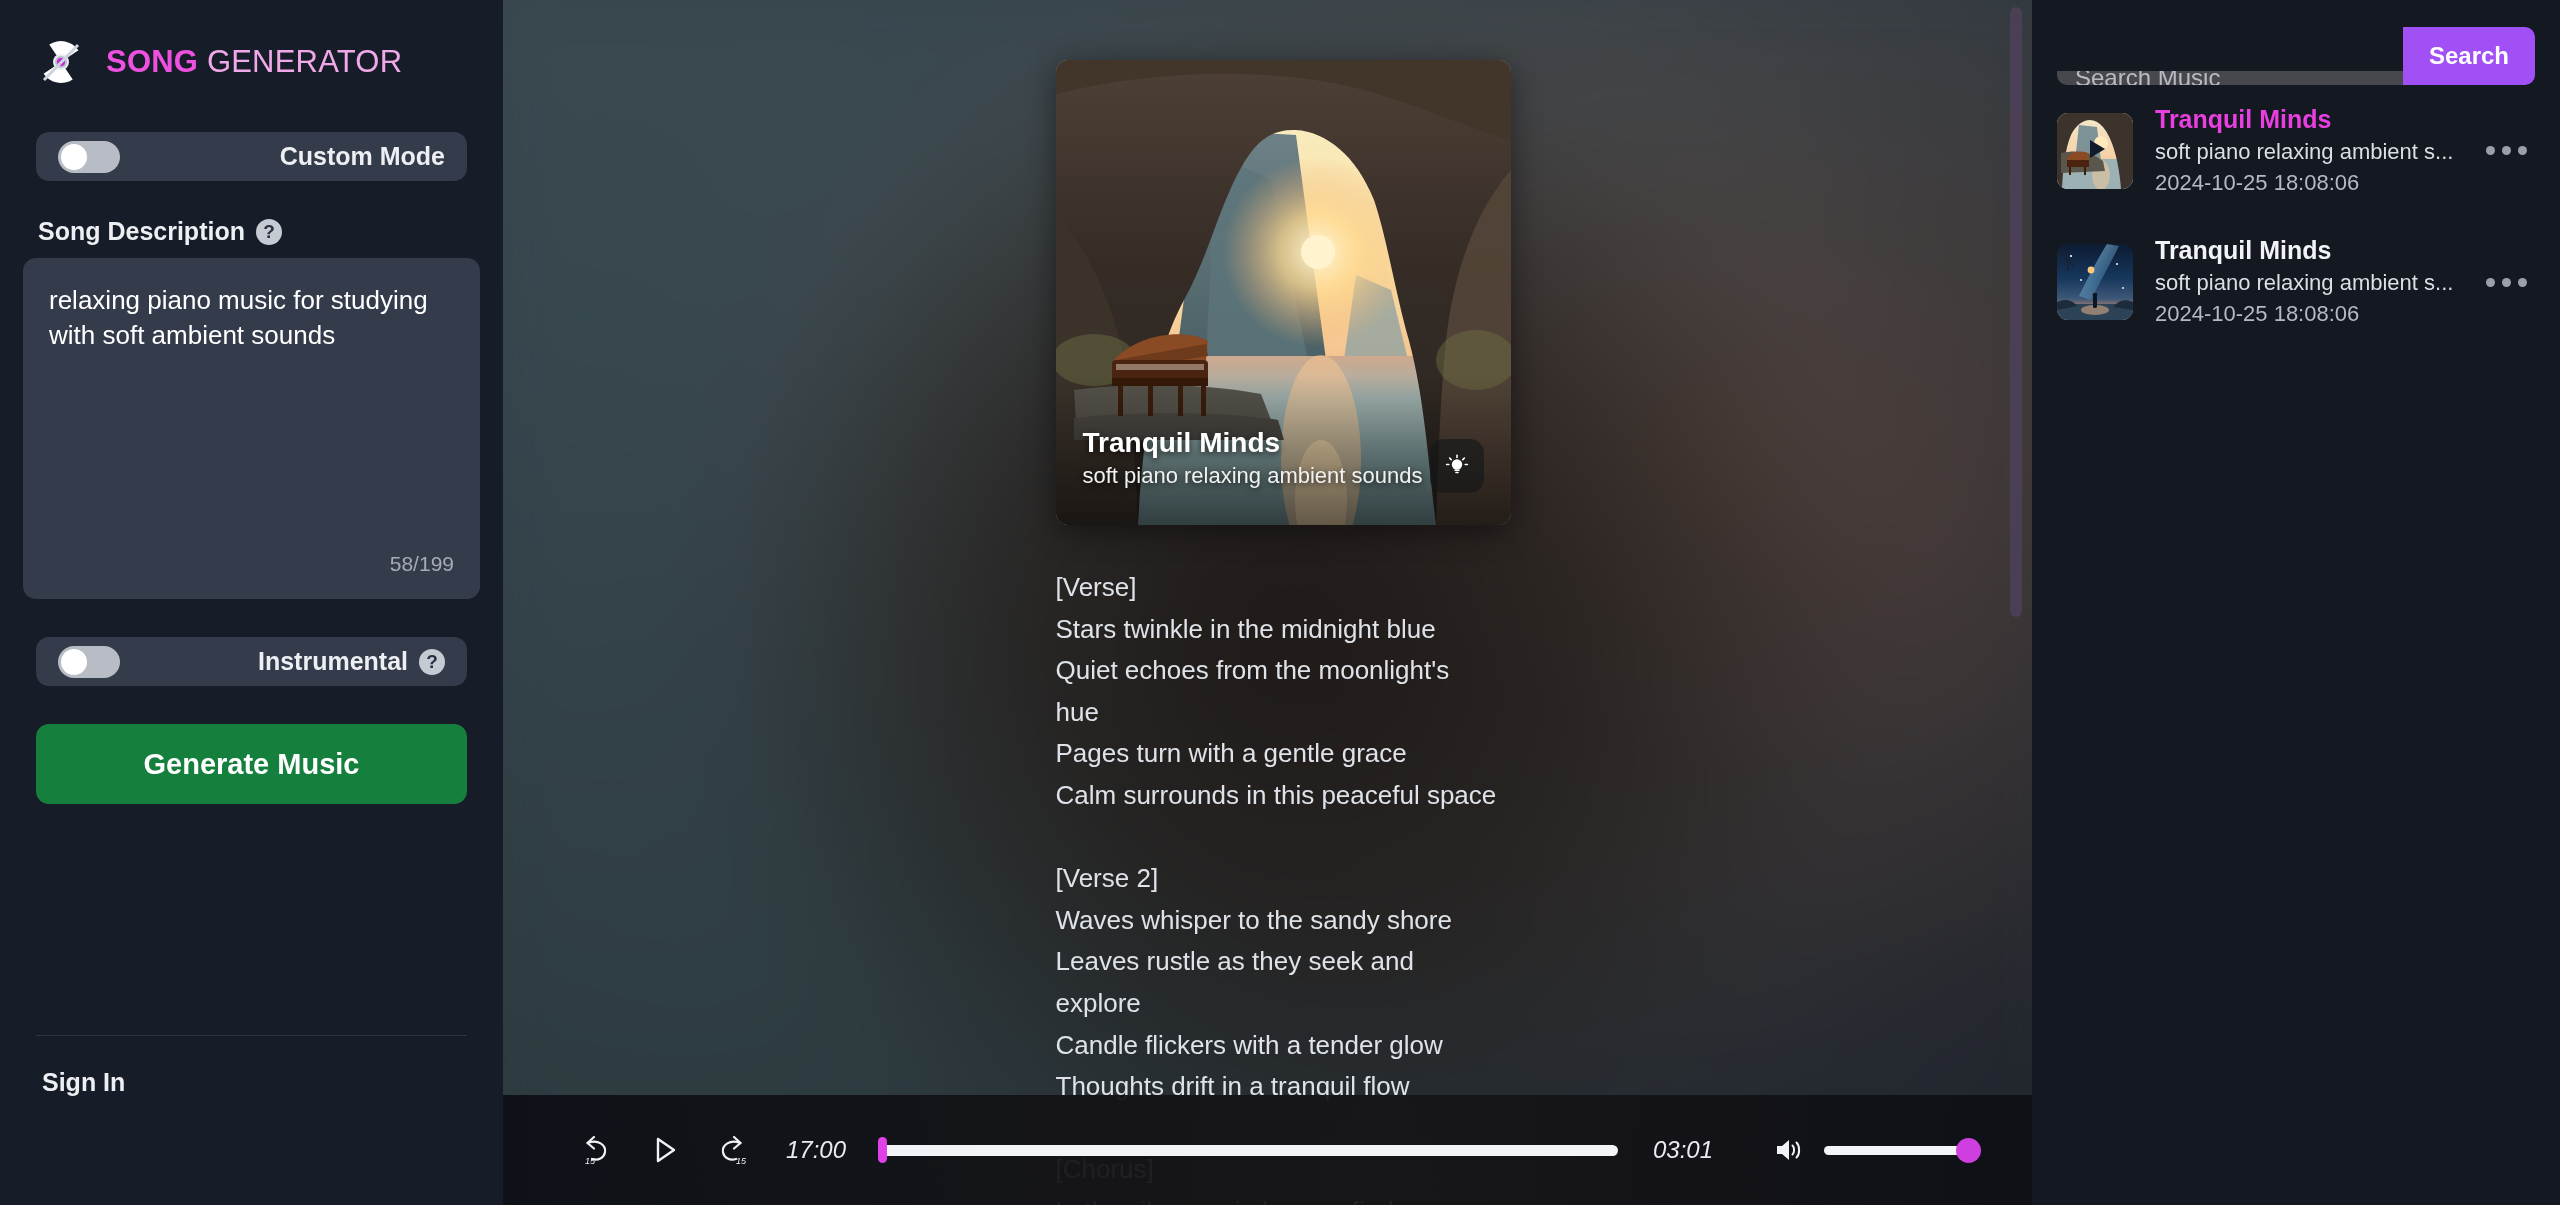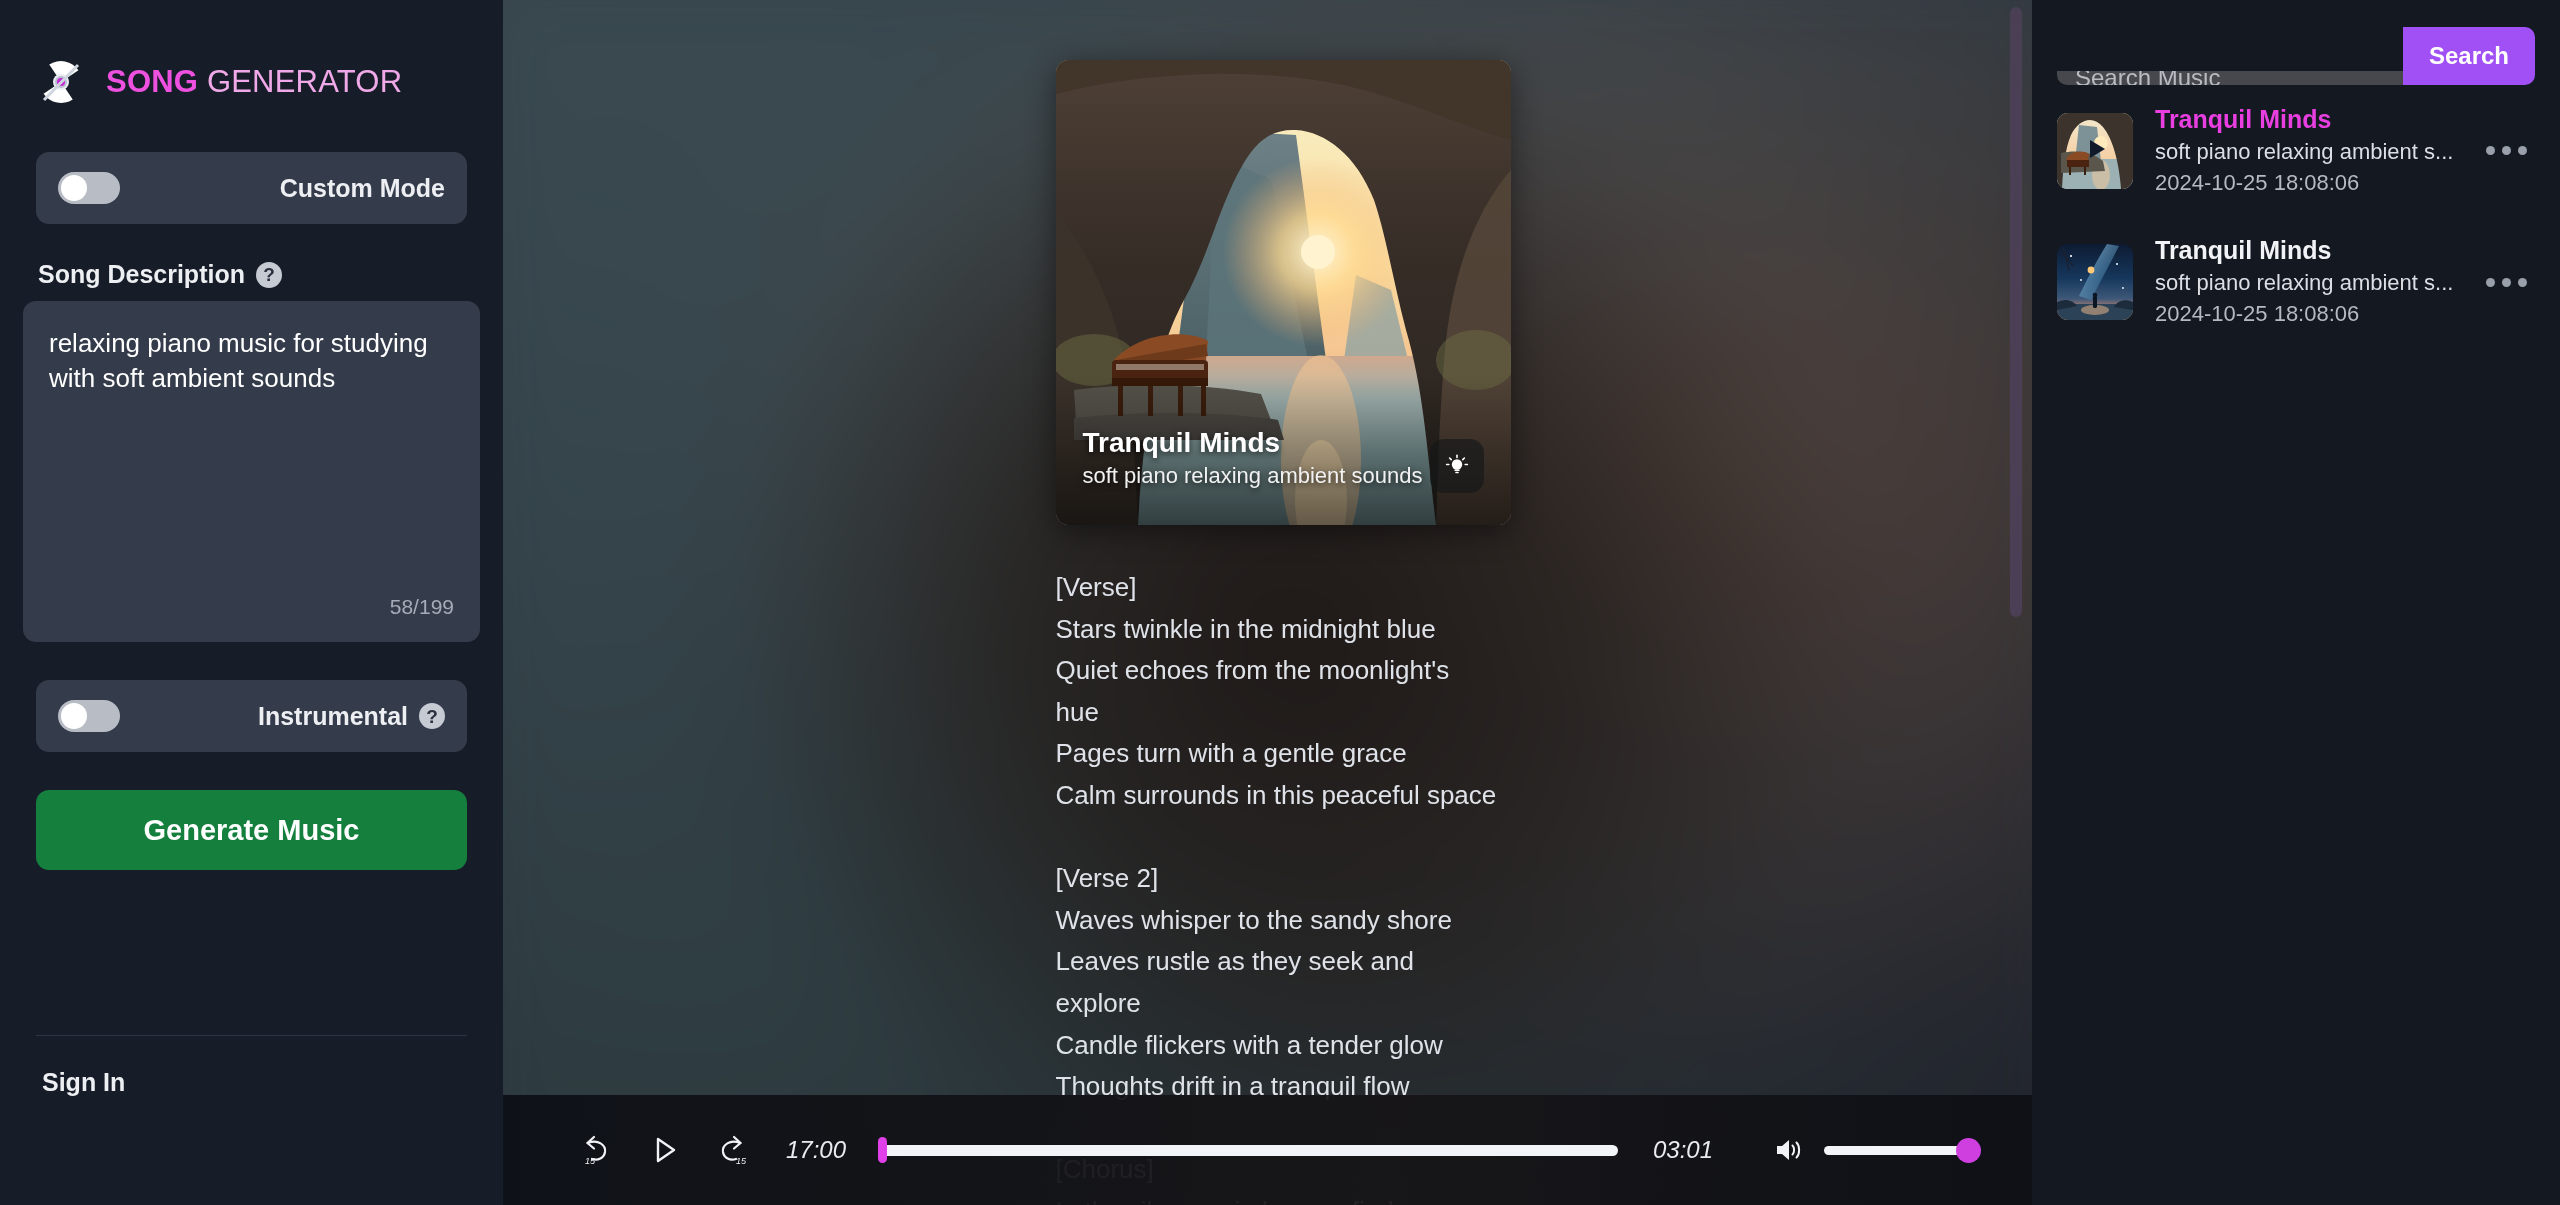--- a/index.html
+++ b/index.html
@@ -12,28 +12,28 @@
   }
   .app { display:flex; width:2560px; height:1205px; }
 
   
   .sidebar {
     width:503px; flex:0 0 503px; height:1205px;
     background:#171d28;
     display:flex; flex-direction:column;
     position:relative;
   }
-  .brand { display:flex; align-items:center; gap:20px; padding:37px 0 0 36px;margin-top:20px; }
+  .brand { display:flex; align-items:center; gap:20px; padding:37px 0 0 36px; }
   .logo-wrap { width:50px; height:50px; position:relative; }
   .brand-text { font-size:31px; letter-spacing:.2px; }
   .brand-strong { color:#ee51e0; font-weight:bold; }
   .brand-light { color:#f0a9e8; font-weight:400; }
 
   .toggle-row {
-    margin:45px 36px 0 36px; height:72px; background:#343b4a;
+    margin:45px 36px 0 36px; height:49px; background:#343b4a;
     border-radius:13px; display:flex; align-items:center; padding:0 22px;
     position:relative;
   }
   .switch {
     width:62px; height:32px; border-radius:16px; background:#b8bcc4;
     position:relative; flex:0 0 62px;
   }
   .switch::after {
     content:""; position:absolute; left:3px; top:3px;
     width:26px; height:26px; border-radius:50%; background:#fff;

